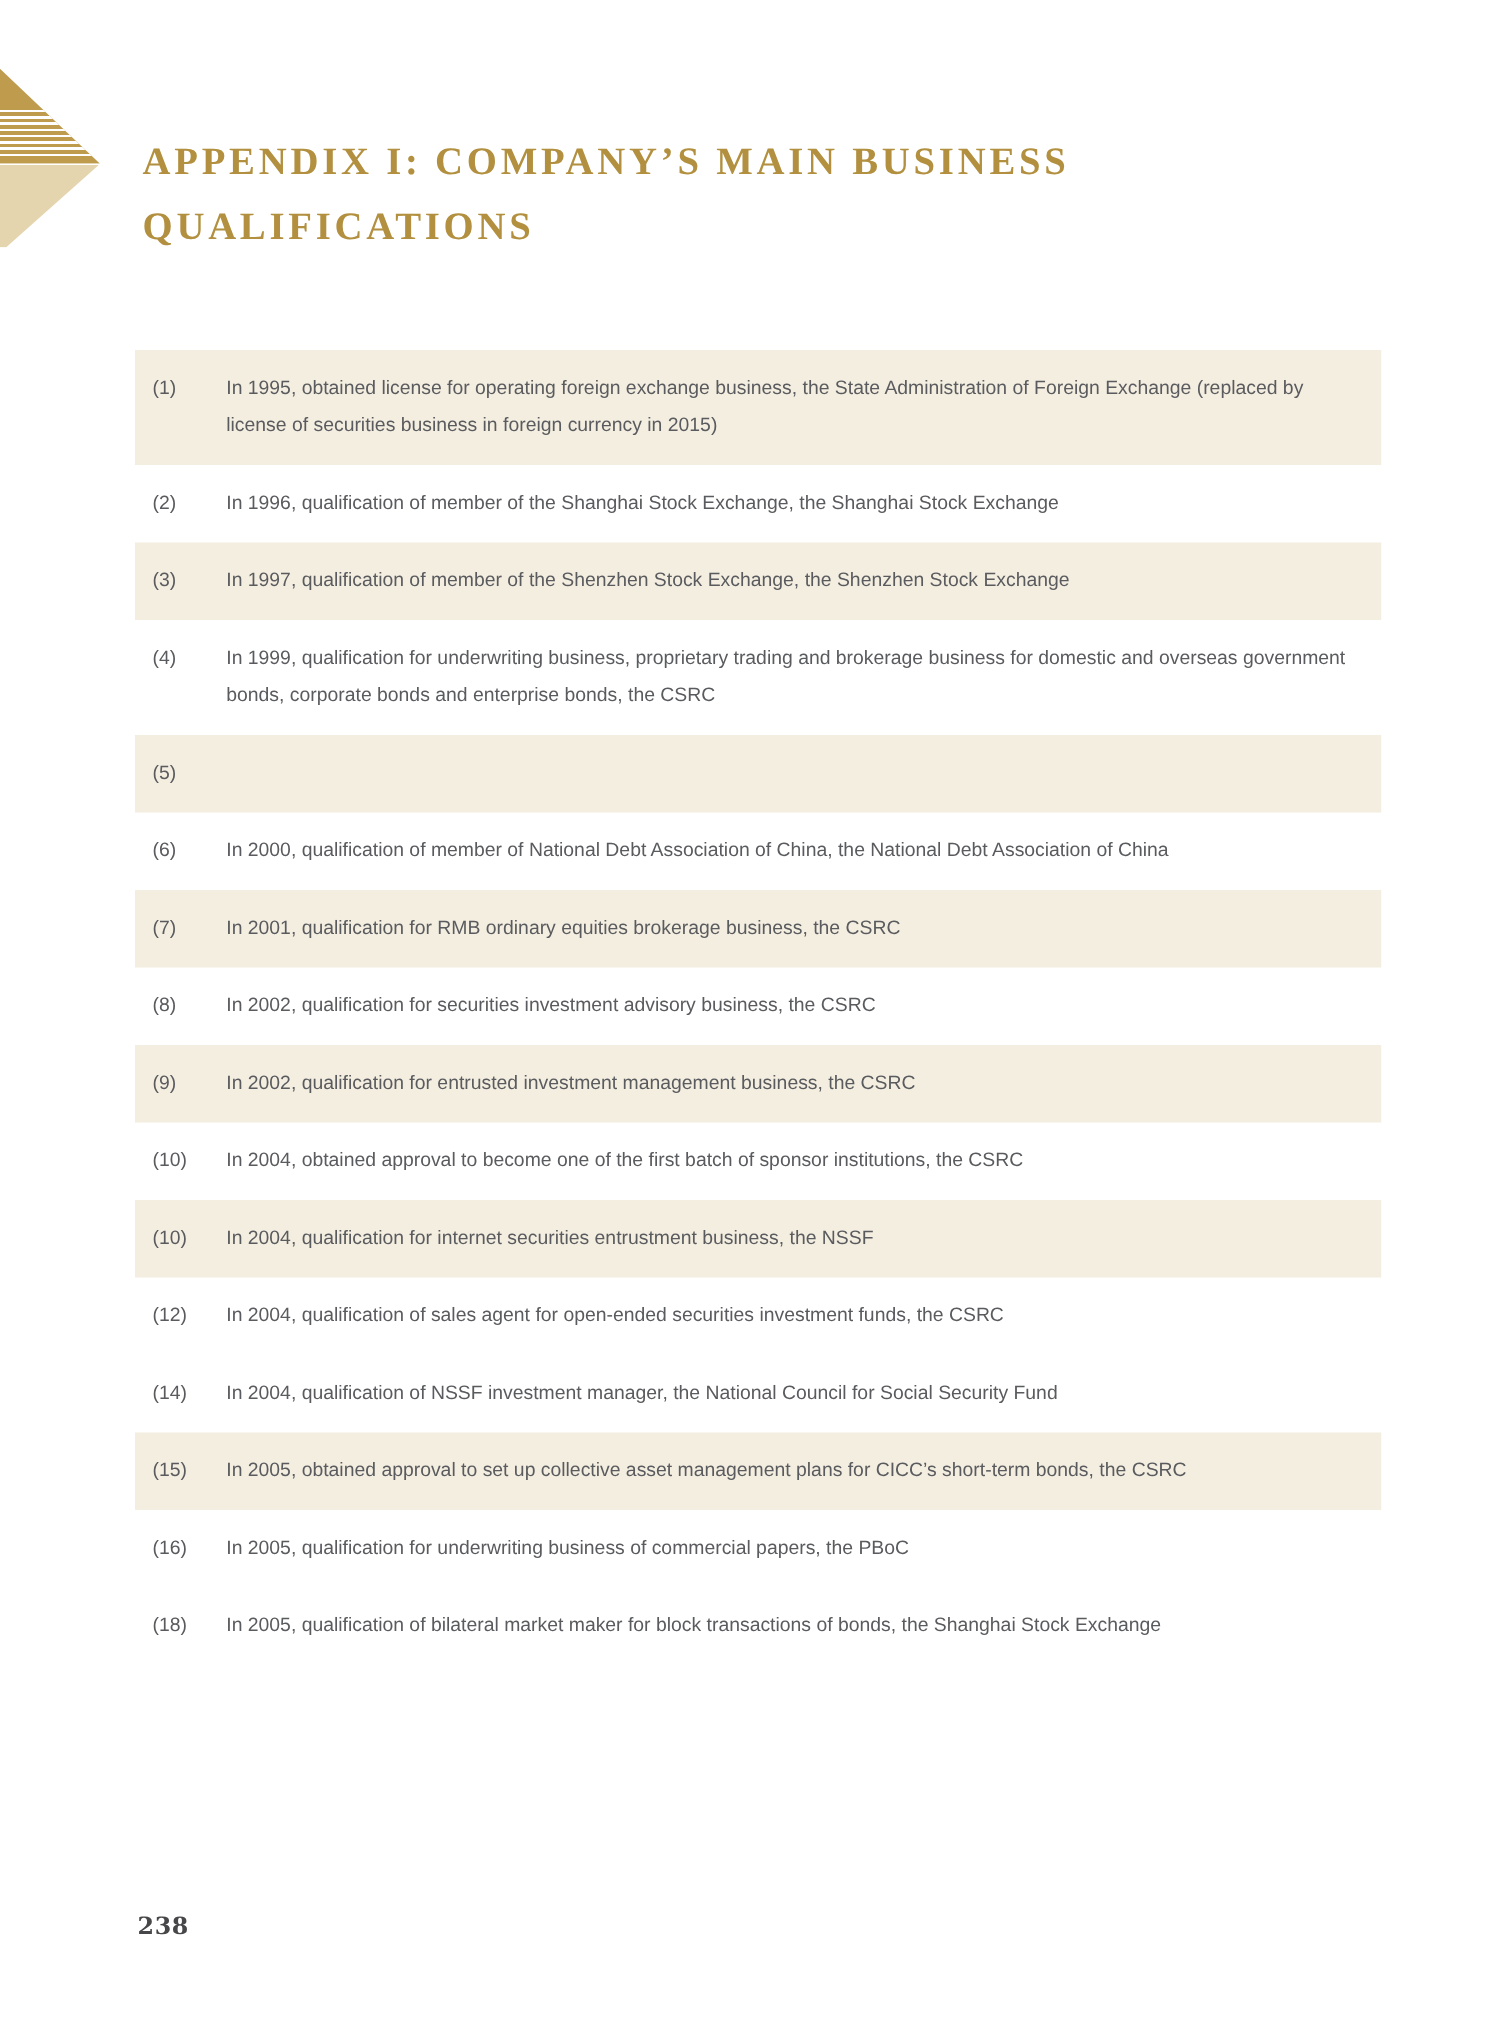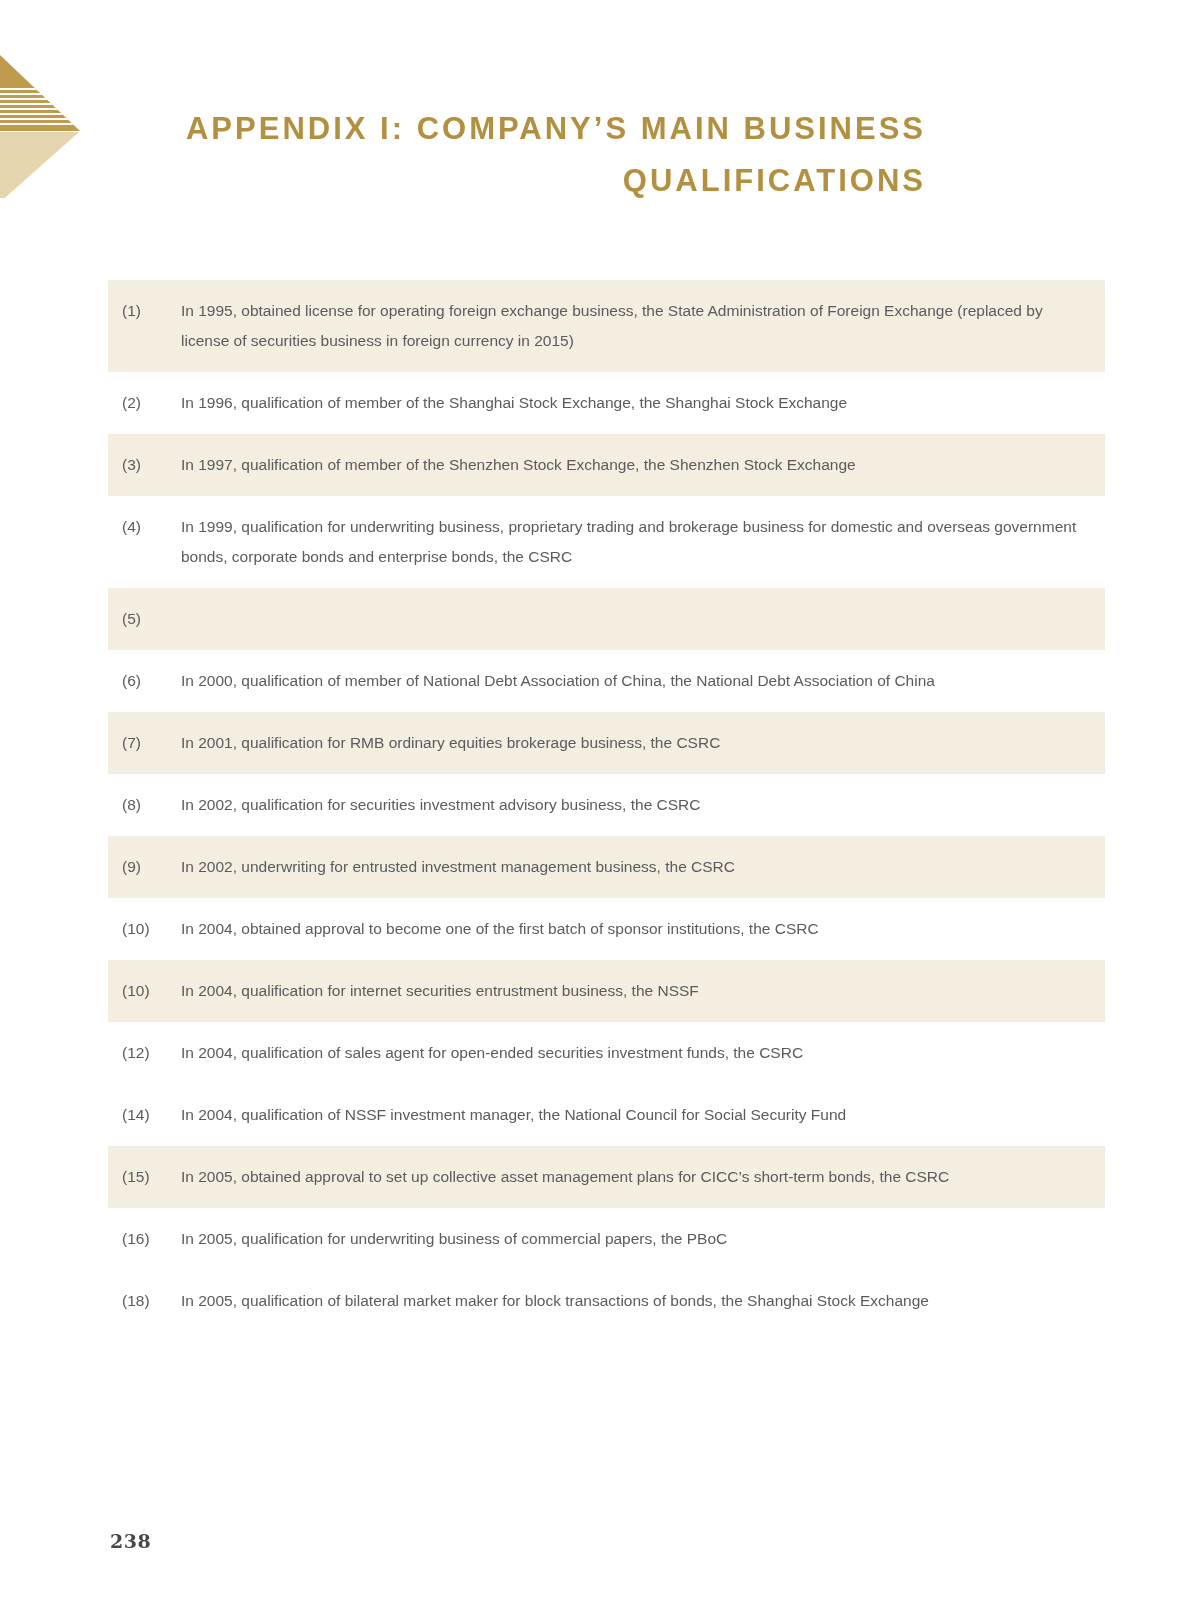--- a/index.html
+++ b/index.html
@@ -45,31 +45,30 @@
     top: 77px;
     width: 79px;
     height: 66px;
     clip-path: polygon(0 0, 100% 0, 6% 100%, 0 100%);
     background: var(--tri-light, #E4D5AE);
   }
 
   
   .page-title {
     position: absolute;
-    left: 126px;
+    left: 114px;
     top: 82px;
     width: 800px;
-    font-family: Liberation Sans, sans-serif;
+    font-family: Liberation Serif, serif;
     font-weight: 700;
     font-size: 31px;
     line-height: 52px;
     letter-spacing: 3px;
     color: var(--gold, #B2903F);
     text-transform: uppercase;
-    text-align: right;
   }
 
   
   .qual-list {
     position: absolute;
     left: 108px;
     top: 280px;
     width: 997px;
   }
   .qual-row {
@@ -146,21 +145,21 @@
     <div class="qual-row shaded">
     <span class="qual-num">(7)</span>
     <span class="qual-text">In 2001, qualification for RMB ordinary equities brokerage business, the CSRC</span>
   </div>
     <div class="qual-row">
     <span class="qual-num">(8)</span>
     <span class="qual-text">In 2002, qualification for securities investment advisory business, the CSRC</span>
   </div>
     <div class="qual-row shaded">
     <span class="qual-num">(9)</span>
-    <span class="qual-text">In 2002, underwriting for entrusted investment management business, the CSRC</span>
+    <span class="qual-text">In 2002, qualification for entrusted investment management business, the CSRC</span>
   </div>
     <div class="qual-row">
     <span class="qual-num">(10)</span>
     <span class="qual-text">In 2004, obtained approval to become one of the first batch of sponsor institutions, the CSRC</span>
   </div>
     <div class="qual-row shaded">
     <span class="qual-num">(10)</span>
     <span class="qual-text">In 2004, qualification for internet securities entrustment business, the NSSF</span>
   </div>
     <div class="qual-row">

